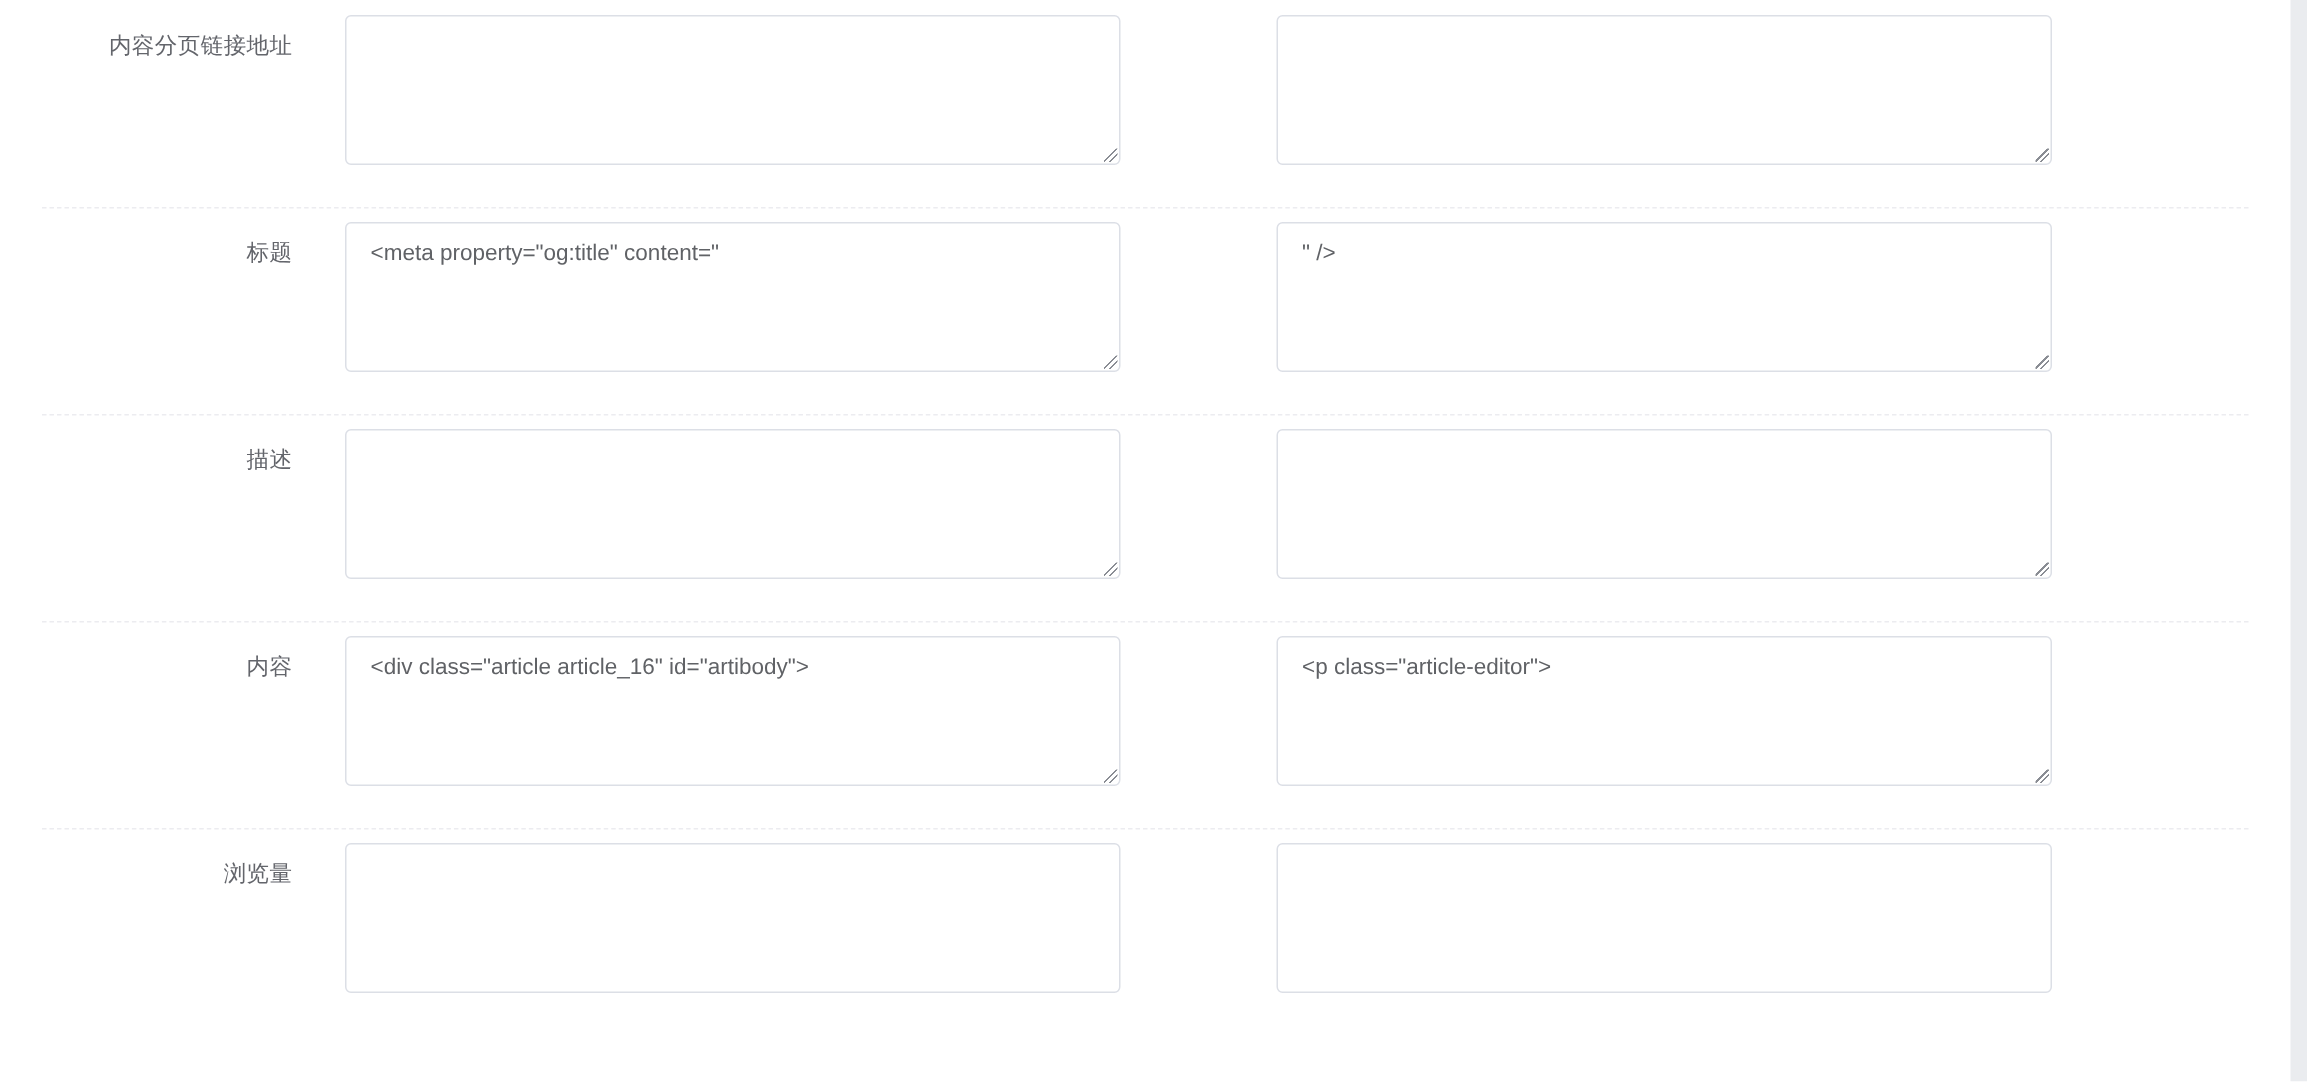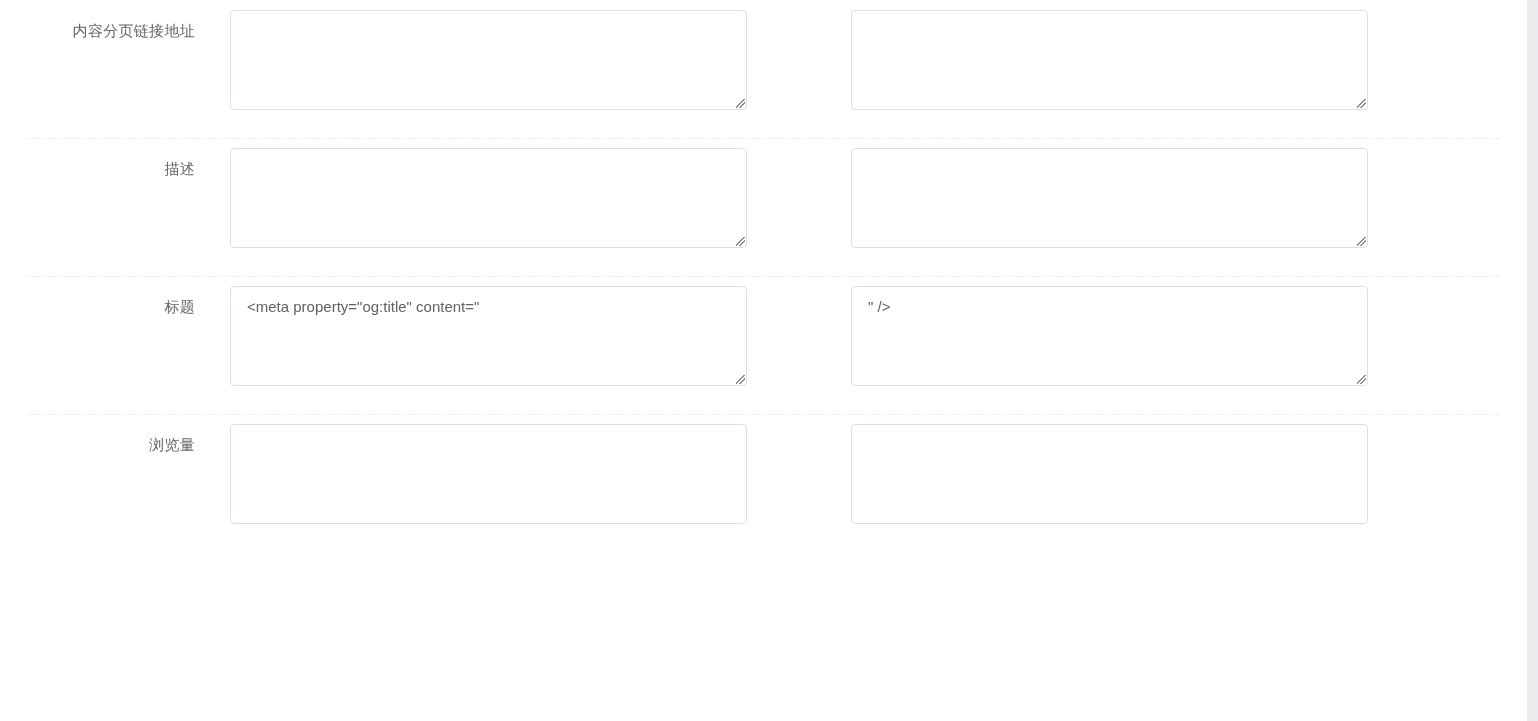--- a/index.html
+++ b/index.html
@@ -155,55 +155,73 @@
             <div class="ta-grip"></div>
           </div>
         </div>
       </div>
     </div>
 
 
     <div class="form-row">
       <div class="row-divider"></div>
       <div class="row-inner">
+        <div class="field-label">标题</div>
+        <div class="ta-wrap col-left">
+          <div class="ta-box">
+            <div class="ta-text">&lt;meta property="og:title" content="</div>
+            <div class="ta-grip"></div>
+          </div>
+        </div>
+        <div class="ta-wrap col-right">
+          <div class="ta-box">
+            <div class="ta-text">" /&gt;</div>
+            <div class="ta-grip"></div>
+          </div>
+        </div>
+      </div>
+    </div>
+
+    <div class="form-row">
+      <div class="row-divider"></div>
+      <div class="row-inner">
         <div class="field-label">描述</div>
         <div class="ta-wrap col-left">
           <div class="ta-box">
             <div class="ta-text"></div>
             <div class="ta-grip"></div>
           </div>
         </div>
         <div class="ta-wrap col-right">
           <div class="ta-box">
             <div class="ta-text"></div>
             <div class="ta-grip"></div>
           </div>
         </div>
       </div>
     </div>
 
     <div class="form-row">
       <div class="row-divider"></div>
       <div class="row-inner">
-        <div class="field-label">标题</div>
-        <div class="ta-wrap col-left">
-          <div class="ta-box">
-            <div class="ta-text">&lt;meta property="og:title" content="</div>
-            <div class="ta-grip"></div>
-          </div>
-        </div>
-        <div class="ta-wrap col-right">
-          <div class="ta-box">
-            <div class="ta-text">" /&gt;</div>
-            <div class="ta-grip"></div>
-          </div>
-        </div>
-      </div>
-    </div>
-
+        <div class="field-label">内容</div>
+        <div class="ta-wrap col-left">
+          <div class="ta-box">
+            <div class="ta-text">&lt;div class="article article_16" id="artibody"&gt;</div>
+            <div class="ta-grip"></div>
+          </div>
+        </div>
+        <div class="ta-wrap col-right">
+          <div class="ta-box">
+            <div class="ta-text">&lt;p class="article-editor"&gt;</div>
+            <div class="ta-grip"></div>
+          </div>
+        </div>
+      </div>
+    </div>
 
     <div class="form-row">
       <div class="row-divider"></div>
       <div class="row-inner">
         <div class="field-label">浏览量</div>
         <div class="ta-wrap col-left">
           <div class="ta-box">
             <div class="ta-text"></div>
 
           </div>

